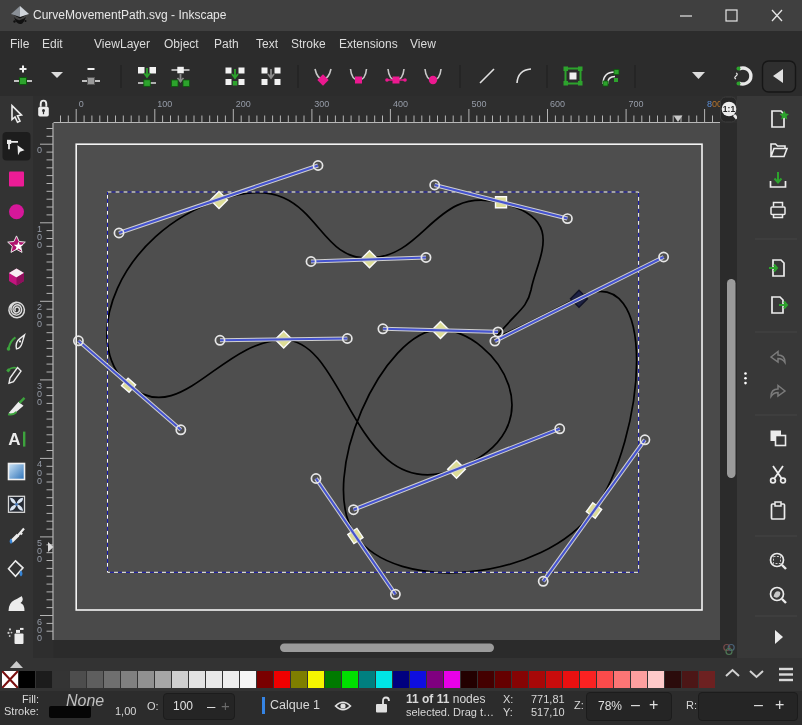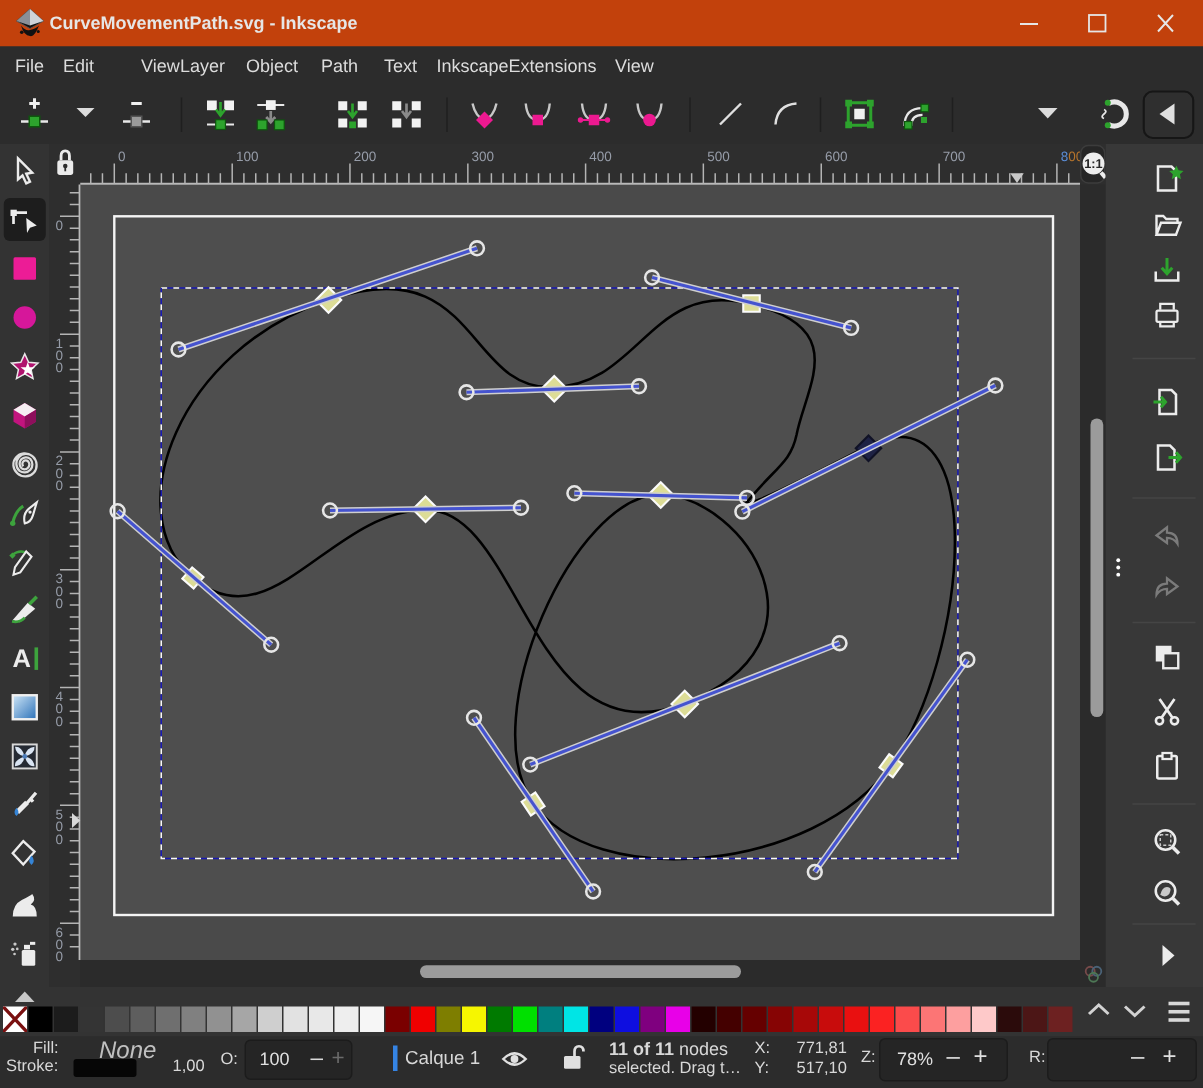--- a/index.html
+++ b/index.html
@@ -1,18 +1,18 @@
 <!DOCTYPE html>
 <html><head>
 <meta charset="utf-8">
 <style>
   html,body{margin:0;padding:0;width:802px;height:725px;overflow:hidden;
     background:#2c2c2c;font-family:"Liberation Sans",sans-serif;}
   .abs{position:absolute;}
-  #titlebar{left:0;top:0;width:802px;height:31px;background:#c2410c;color:#e6e6e6;font-weight:bold;}
+  #titlebar{left:0;top:0;width:802px;height:31px;background:#404040;color:#e6e6e6;}
   #menubar{left:0;top:31px;width:802px;height:26px;background:#2c2c2c;color:#dcdcdc;}
   .mi{position:absolute;top:6px;font-size:12px;}
   #toolbar{left:0;top:57px;width:802px;height:39px;background:#2c2c2c;}
   #toolbox{left:0;top:96px;width:33px;height:562px;background:#333333;}
   #cmdbar{left:737px;top:96px;width:65px;height:562px;background:#383838;}
   #palette{left:0;top:658px;width:802px;height:33px;background:#333333;}
   #statusbar{left:0;top:691px;width:802px;height:34px;background:#2c2c2c;color:#d8d8d8;}
   .swatch{position:absolute;top:13px;width:16px;height:16.5px;}
   .spin{position:absolute;background:#252525;border:1px solid #1c1c1c;border-radius:4px;color:#e0e0e0;}
 </style>
@@ -35,21 +35,21 @@
   </svg>
 </div>
 <div class="abs" id="menubar">
   <span class="mi" style="left:10px;">File</span>
   <span class="mi" style="left:42px;">Edit</span>
   <span class="mi" style="left:94px;">View</span>
   <span class="mi" style="left:120px;">Layer</span>
   <span class="mi" style="left:164px;">Object</span>
   <span class="mi" style="left:214px;">Path</span>
   <span class="mi" style="left:256px;">Text</span>
-  <span class="mi" style="left:291px;">Inkscape</span>
+  <span class="mi" style="left:291px;">Stroke</span>
   <span class="mi" style="left:339px;">Extensions</span>
   <span class="mi" style="left:410px;">View</span>
 </div>
 <div class="abs" id="toolbar">
 <svg class="abs" style="left:0;top:0;" width="802" height="39" viewBox="0 0 802 39">
   <g stroke="#1f1f1f" stroke-width="1">
     <line x1="121" y1="8" x2="121" y2="31"></line>
         <line x1="298" y1="8" x2="298" y2="31"></line>
     <line x1="460" y1="8" x2="460" y2="31"></line>
         <line x1="547" y1="8" x2="547" y2="31"></line>

